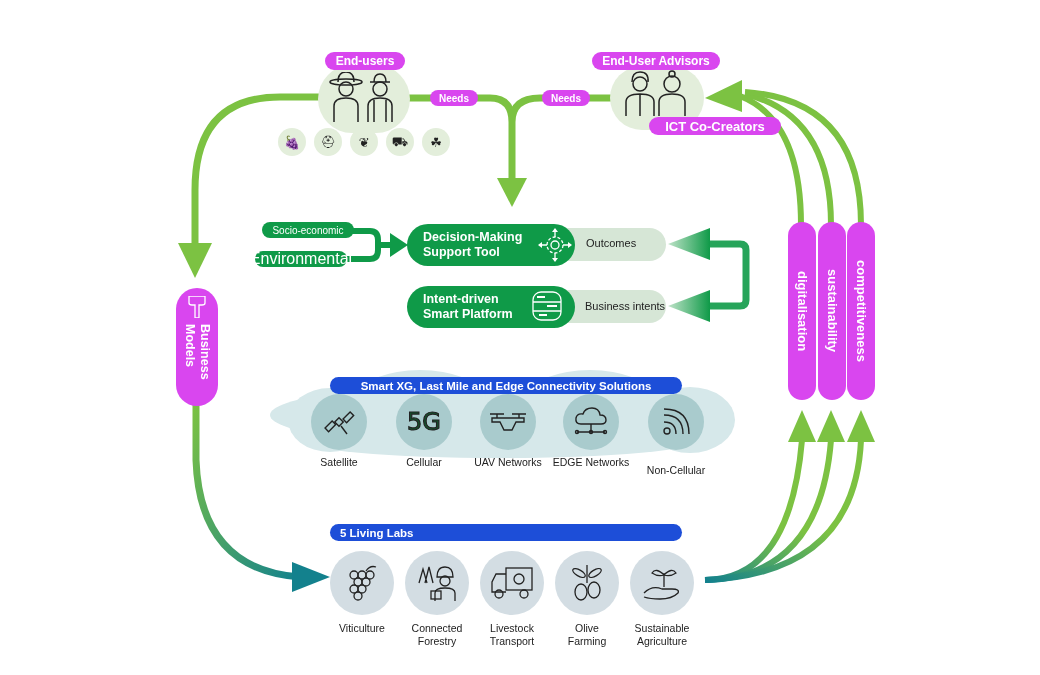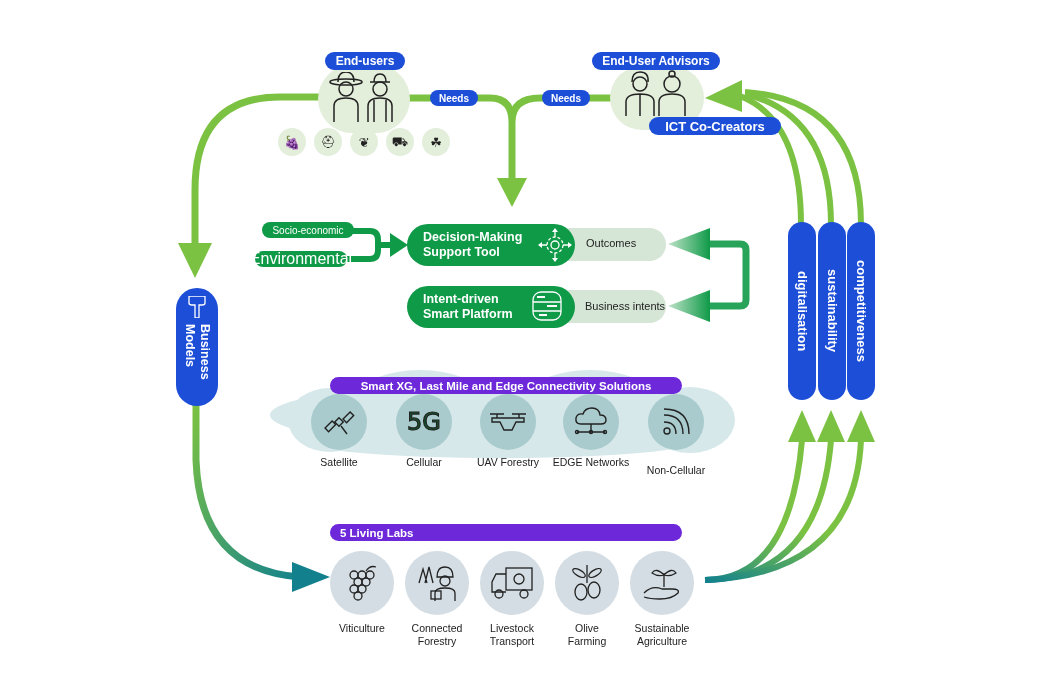--- a/index.html
+++ b/index.html
@@ -2,23 +2,23 @@
 <html><head>
 <meta charset="utf-8">
 <style>
   html, body { margin: 0; padding: 0; background: #ffffff; }
   body { width: 1040px; height: 675px; position: relative; overflow: hidden;
          font-family: "Liberation Sans", "DejaVu Sans", sans-serif; }
   .abs { position: absolute; }
   svg.bg { position: absolute; left: 0; top: 0; }
   .pill { position: absolute; border-radius: 999px; color: #fff; font-weight: bold;
           display: flex; align-items: center; justify-content: center; white-space: nowrap; }
-  .lgreen { background: #1d4ed8; }
+  .lgreen { background: #d946ef; }
   .dgreen { background: #0f9a48; }
-  .teal { background: #6d28d9; }
+  .teal { background: #1d4ed8; }
   .label { position: absolute; font-size: 10.5px; color: #222; text-align: center; line-height: 13px; }
   .circle { position: absolute; border-radius: 50%; }
   .vert { writing-mode: vertical-rl; font-weight: bold; color: #fff; font-size: 13px; }
 </style>
 </head>
 <body>
 
 <svg class="bg" width="1040" height="675" viewBox="0 0 1040 675">
   <defs>
     <linearGradient id="gLeft" x1="0" y1="0" x2="1" y2="1">
@@ -209,21 +209,21 @@
   <svg width="32" height="32" viewBox="0 0 32 32">
       <g fill="none" stroke="#222" stroke-width="1.4">
         <circle cx="7" cy="25" r="3"></circle>
         <path d="M4,16 Q16,16 16,28 M4,9 Q23,9 23,28 M4,3 Q29,3 29,28"></path>
       </g>
     </svg>
 </div>
 
 <div class="label" style="left:309px;top:456px;width:60px;">Satellite</div>
 <div class="label" style="left:394px;top:456px;width:60px;">Cellular</div>
-<div class="label" style="left:468px;top:456px;width:80px;">UAV Forestry</div>
+<div class="label" style="left:468px;top:456px;width:80px;">UAV Networks</div>
 <div class="label" style="left:551px;top:456px;width:80px;">EDGE Networks</div>
 <div class="label" style="left:636px;top:464px;width:80px;">Non-Cellular</div>
 
 <div class="pill teal" style="left:330px;top:524px;width:352px;height:17px;font-size:11.5px;justify-content:flex-start;padding-left:10px;box-sizing:border-box;">5 Living Labs</div>
 
 <div class="circle" style="left:330px;top:551px;width:64px;height:64px;background:#d3dde3;display:flex;align-items:center;justify-content:center;">
   <svg width="36" height="40" viewBox="0 0 36 40">
       <g fill="none" stroke="#222" stroke-width="1.3">
         <circle cx="10" cy="12" r="4"></circle>
         <circle cx="18" cy="12" r="4"></circle>

